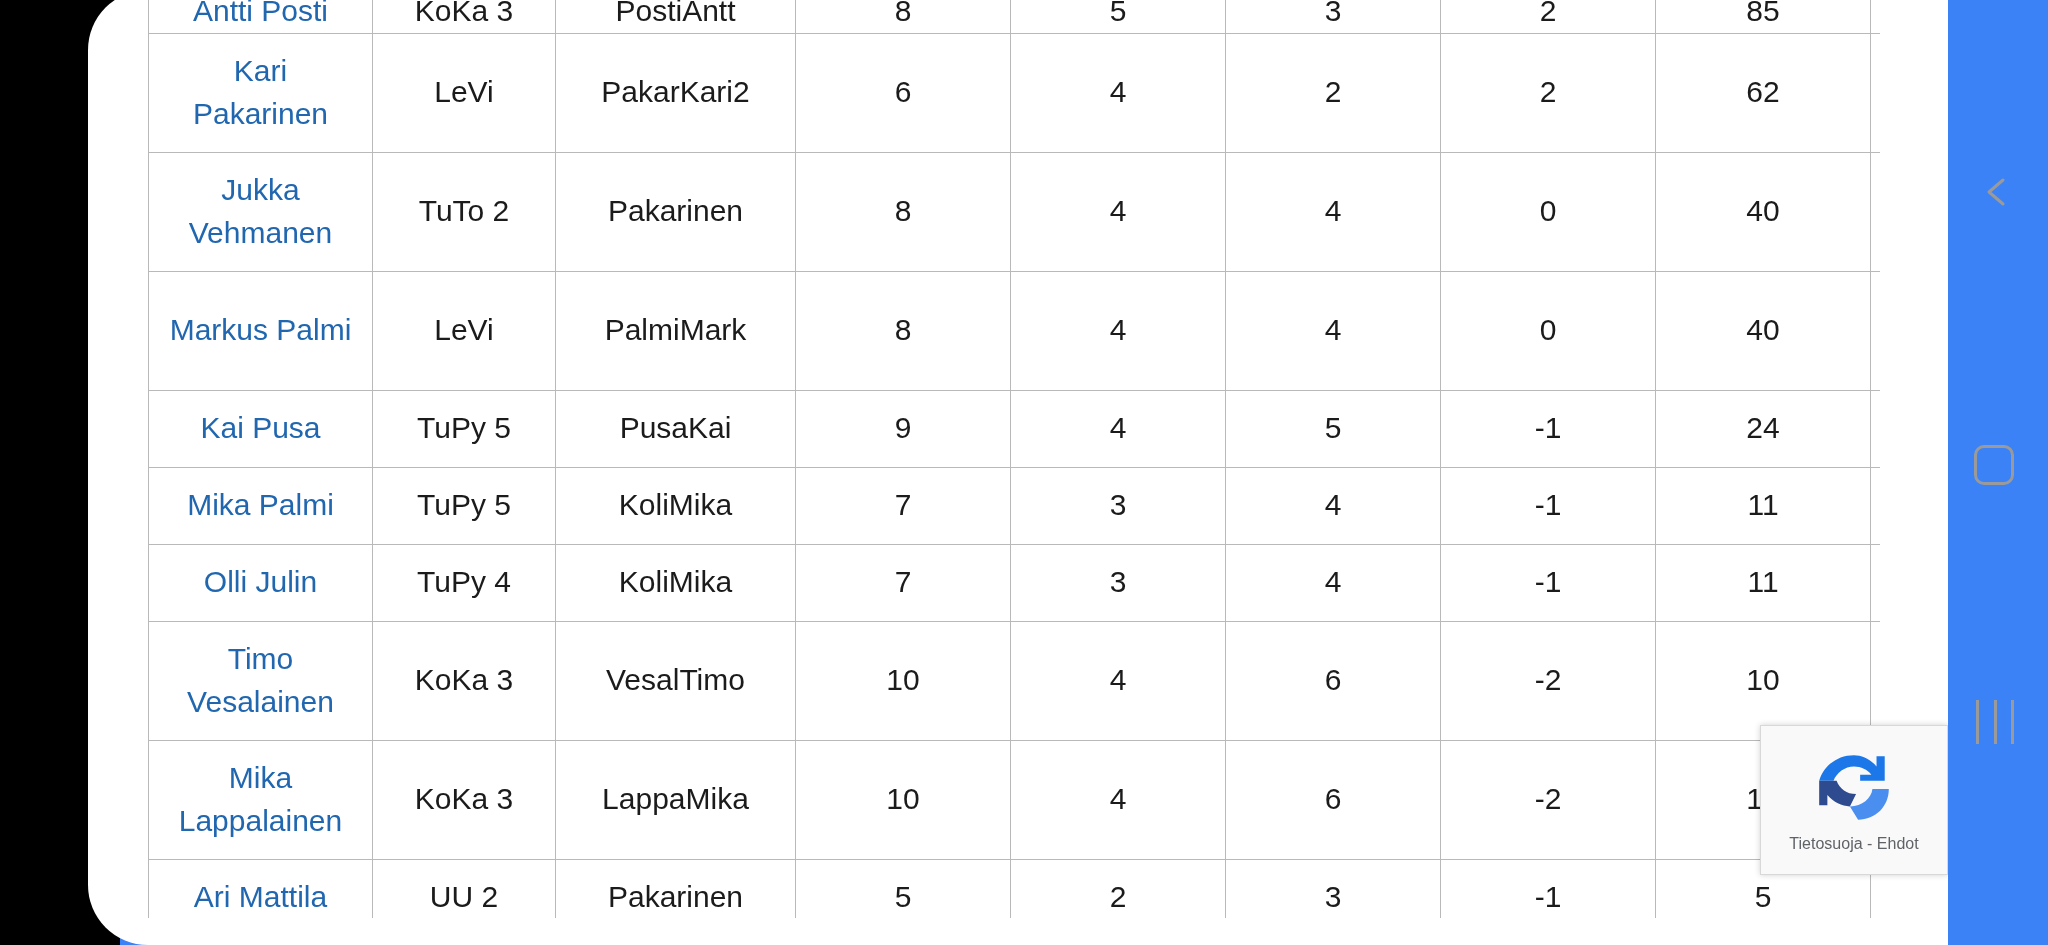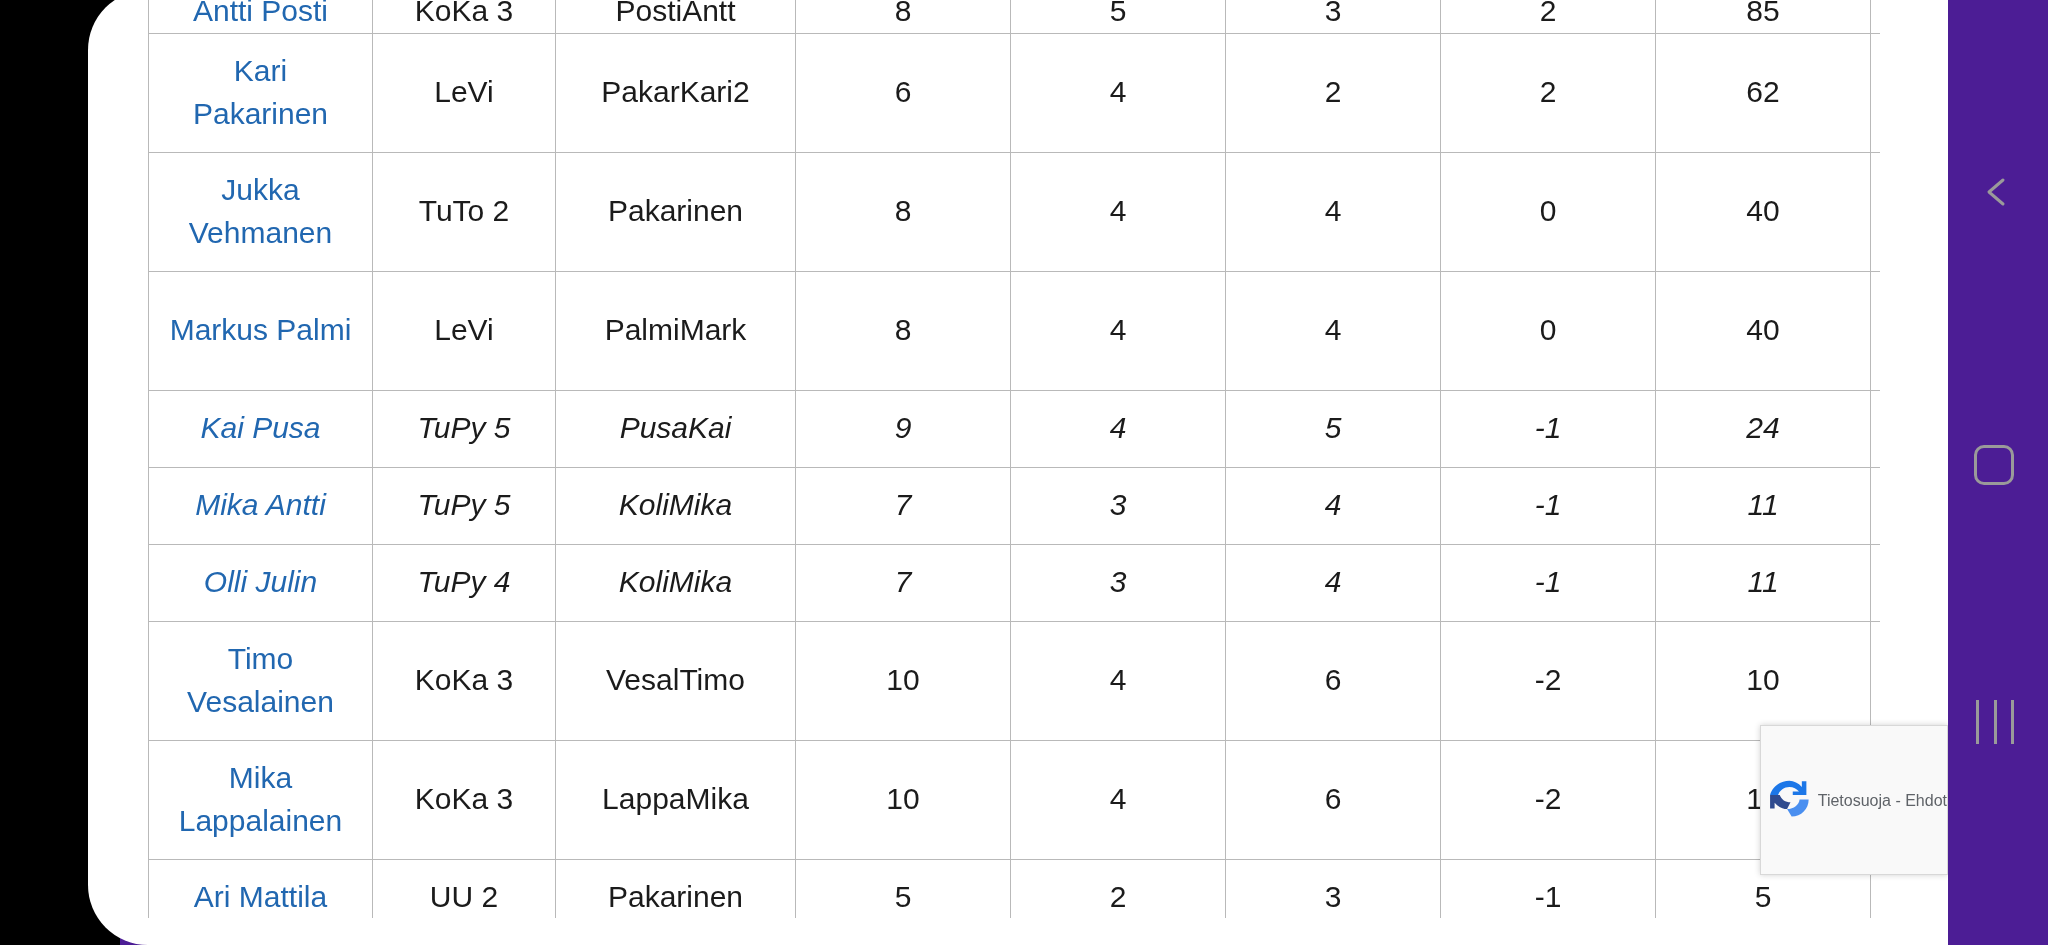--- a/index.html
+++ b/index.html
@@ -9,21 +9,21 @@
     width: 2048px;
     height: 945px;
     overflow: hidden;
     font-family: "Liberation Sans", sans-serif;
   }
 
   #screen {
     position: relative;
     width: 2048px;
     height: 945px;
-    background: #4c1d95;
+    background: #3b82f6;
     overflow: hidden;
   }
 
   
   #page-surface {
     position: absolute;
     left: 88px;
     top: -10px;
     width: 1860px;
     height: 955px;
@@ -73,21 +73,21 @@
     color: #2167b0;
     padding-left: 10px;
   }
   td.player a {
     color: #2167b0;
     text-decoration: none;
   }
   td.num { color: #1b1b1b; }
 
   tr.row-tall td { height: 98px; }
-  tr.row-short td { height: 56px; font-style: italic; }
+  tr.row-short td { height: 56px; }
   tr.clipped-top td {
     height: 28px;
     padding-top: 0;
     padding-bottom: 0;
     border-top: none;
   }
   tr.clipped-bottom td {
     height: 28px;
     padding-top: 16px;
     padding-bottom: 0;
@@ -101,21 +101,21 @@
   #recaptcha-badge {
     position: absolute;
     right: 0px;
     bottom: 70px;
     width: 188px;
     height: 150px;
     background: #f9f9f9;
     border: 1px solid #d8d8d8;
     box-shadow: 0 0 6px rgba(0,0,0,0.18);
     display: flex;
-    flex-direction: row;
+    flex-direction: column;
     align-items: center;
     justify-content: center;
     box-sizing: border-box;
   }
   #recaptcha-logo {
     width: 104px;
     height: 86px;
     display: block;
   }
   #recaptcha-links {
@@ -254,21 +254,21 @@
             <td class="num">9</td>
             <td class="num">4</td>
             <td class="num">5</td>
             <td class="num">-1</td>
             <td class="num">24</td>
             <td class="num">19</td>
 
           </tr>
 
           <tr class="row-short">
-            <td class="player"><a href="#">Mika Antti</a></td>
+            <td class="player"><a href="#">Mika Palmi</a></td>
             <td>TuPy 5</td>
             <td>KoliMika</td>
             <td class="num">7</td>
             <td class="num">3</td>
             <td class="num">4</td>
             <td class="num">-1</td>
             <td class="num">11</td>
             <td class="num">12</td>
 
           </tr>

